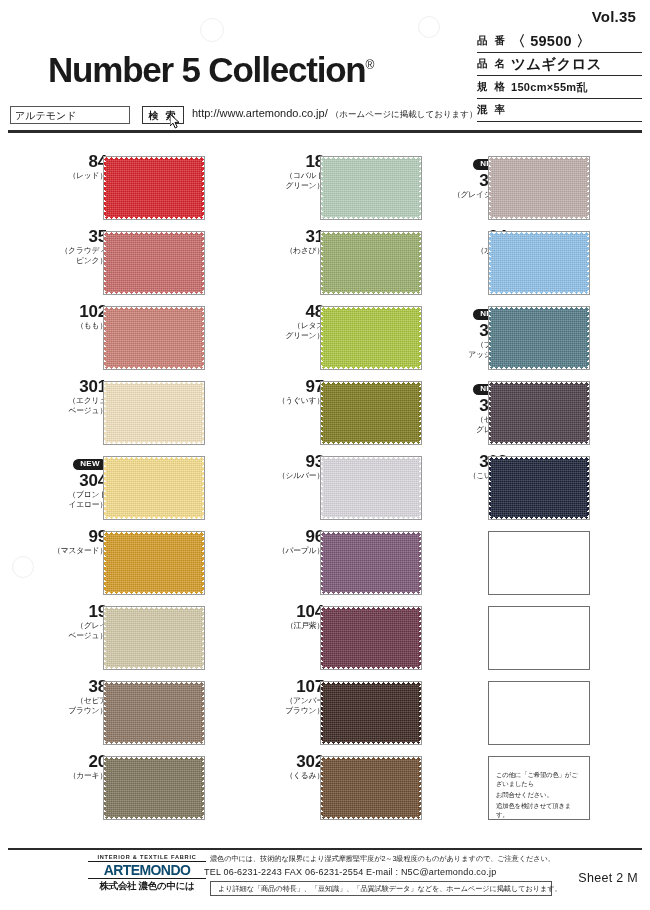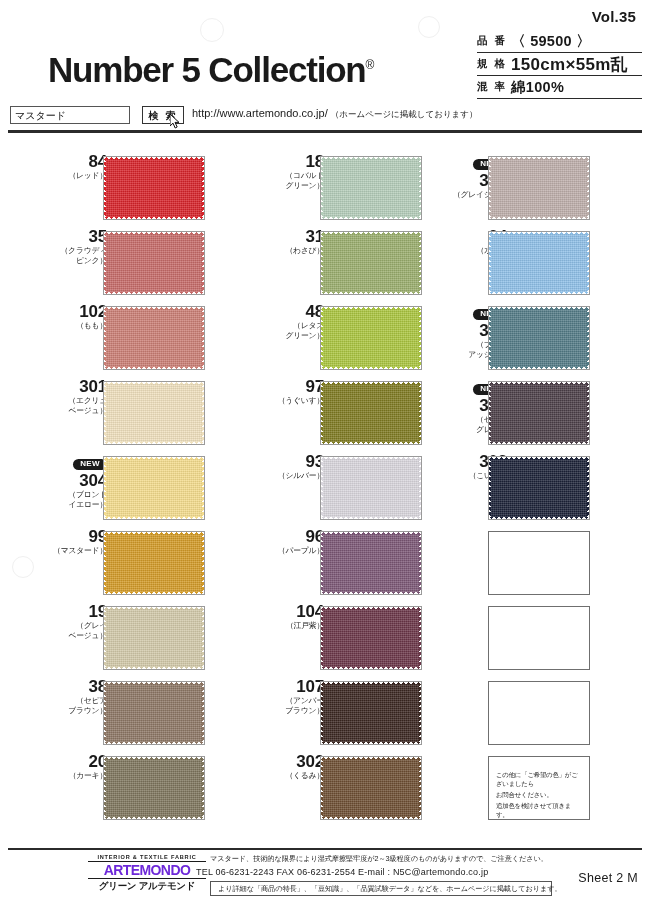--- a/index.html
+++ b/index.html
@@ -54,21 +54,21 @@
   }
   .spec .r:last-child{border-bottom:1.5px solid #2a2a2a;}
   .spec .k{
     width:34px;font-size:10.5px;font-weight:700;
     letter-spacing:2px;flex:none;
   }
   .spec .v{
     flex:1;text-align:left;font-size:14.5px;font-weight:700;
     letter-spacing:.3px;white-space:nowrap;
   }
-  .spec .v.small{font-size:17px;}
+  .spec .v.small{font-size:11px;}
 
   .rule-thick{
     position:absolute;left:8px;top:130px;width:634px;height:3px;background:#2b2b2b;
   }
 
   
   .grid{position:absolute;left:0;top:152px;width:650px;}
   .col{position:absolute;top:0;width:205px;}
   .col-0{left:30px;}
   .col-1{left:247px;}
@@ -142,33 +142,33 @@
   .footer{position:absolute;left:0;top:852px;width:650px;height:52px;}
 
   .logo{position:absolute;left:88px;top:2px;width:118px;}
   .logo .tag{
     font-size:5.6px;letter-spacing:.8px;text-align:center;font-weight:700;
     color:#222;white-space:nowrap;
   }
   .logo .word{
     border:1.6px solid #1b1b1b;border-left:none;border-right:none;
     font-size:14px;font-weight:700;letter-spacing:-.6px;text-align:center;
-    line-height:16px;margin-top:1px;color:#6d28d9;
+    line-height:16px;margin-top:1px;color:#0c4a6e;
     font-family:"Liberation Sans","DejaVu Sans",sans-serif;
   }
   .logo .jp{
     font-size:9.5px;font-weight:700;text-align:center;margin-top:1px;
     letter-spacing:-.3px;white-space:nowrap;
   }
 
   .fcaution{
     position:absolute;left:210px;top:2px;font-size:7.2px;white-space:nowrap;letter-spacing:-.1px;
   }
   .ftel{
-    position:absolute;left:196px;top:15px;font-size:9px;white-space:nowrap;letter-spacing:.2px;
+    position:absolute;left:204px;top:15px;font-size:9px;white-space:nowrap;letter-spacing:.2px;
   }
   .fbox{
     position:absolute;left:210px;top:29px;width:342px;height:15px;
     border:1px solid #555;box-sizing:border-box;
   }
   .fbox span{
     display:block;font-size:7.2px;line-height:13px;padding-left:7px;white-space:nowrap;letter-spacing:-.1px;
   }
   .sheet{
     position:absolute;right:12px;top:19px;font-size:12.5px;letter-spacing:.3px;
@@ -186,40 +186,43 @@
   <div class="artifact" style="left:418px;top:16px;width:20px;height:20px;"></div>
   <div class="artifact" style="left:12px;top:556px;width:20px;height:20px;"></div>
 
   <div class="header">
 
     <div class="vol">Vol.35</div>
 
     <div class="brandtitle"><span>Number 5 Collection</span><span class="reg">®</span></div>
 
     <div class="searchrow">
-      <div class="searchbox">マスタード</div>
+      <div class="searchbox">アルテモンド</div>
       <div class="searchbtn">検 索</div>
       <svg class="cursor" viewBox="0 0 12 16">
         <polygon points="0,0 0,12 3,9.2 5.2,14 7.2,13 5,8.4 9,8.4" fill="#ffffff" stroke="#111" stroke-width="1"></polygon>
       </svg>
       <div class="url"><span>http://www.artemondo.co.jp/</span> <span class="urlnote">（ホームページに掲載しております）</span></div>
     </div>
 
     <div class="spec">
       <div class="r">
         <div class="k">品 番</div>
         <div class="v">〈 59500 〉</div>
       </div>
       <div class="r">
+        <div class="k">品 名</div>
+        <div class="v">ツムギクロス</div>
+      </div>
+      <div class="r">
         <div class="k">規 格</div>
         <div class="v small">150cm×55m乱</div>
       </div>
       <div class="r">
         <div class="k">混 率</div>
-        <div class="v">綿100%</div>
       </div>
     </div>
   </div>
 
   <div class="rule-thick"></div>
 
   <div class="grid">
     <div class="col col-0">
         <div class="cell">
           <div class="labels">
@@ -556,24 +559,24 @@
         </div>
       </div>
   </div>
 
   <div class="footrule"></div>
   <div class="footer">
 
     <div class="logo">
       <div class="tag">INTERIOR  &amp;  TEXTILE  FABRIC</div>
       <div class="word">ARTEMONDO</div>
-      <div class="jp">グリーン アルテモンド</div>
+      <div class="jp">株式会社 濃色の中には</div>
     </div>
 
-    <div class="fcaution">マスタード、技術的な限界により湿式摩擦堅牢度が2～3級程度のものがありますので、ご注意ください。</div>
+    <div class="fcaution">濃色の中には、技術的な限界により湿式摩擦堅牢度が2～3級程度のものがありますので、ご注意ください。</div>
     <div class="ftel">TEL 06-6231-2243   FAX 06-6231-2554  E-mail : N5C@artemondo.co.jp</div>
     <div class="fbox">
       <span>より詳細な「商品の特長」、「豆知識」、「品質試験データ」などを、ホームページに掲載しております。</span>
     </div>
     <div class="sheet">Sheet 2 M</div>
   </div>
 
 </div>
 
 </body></html>

